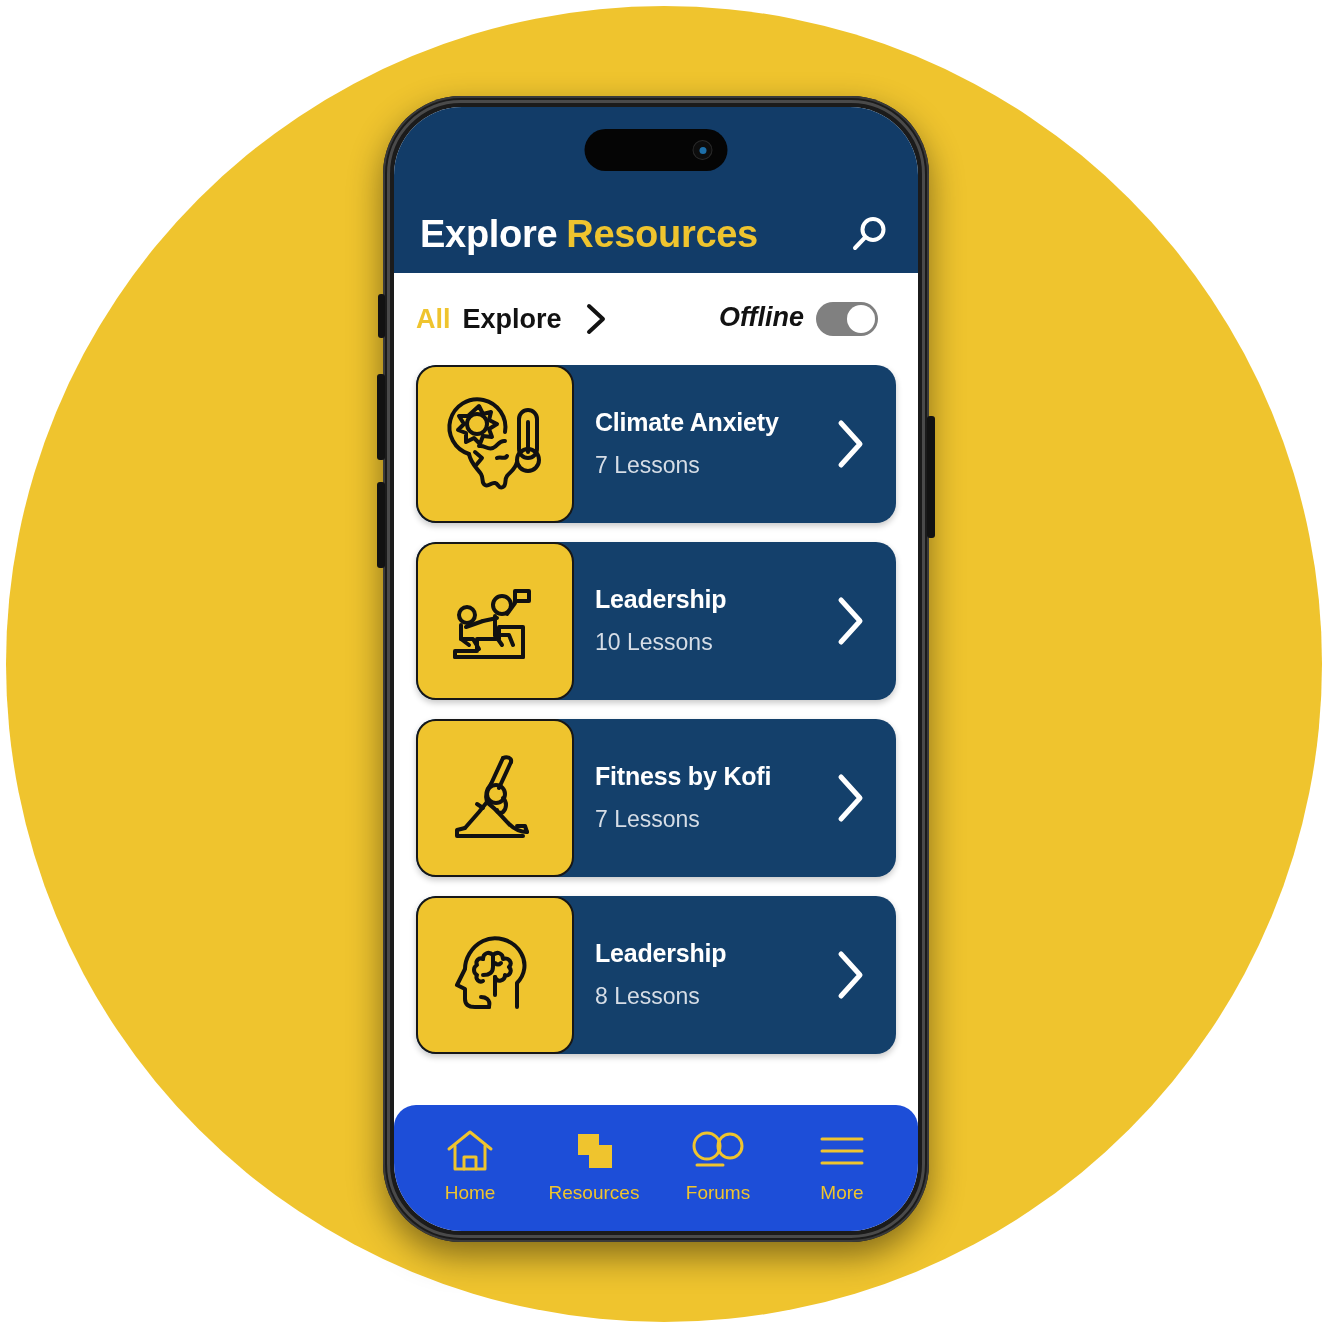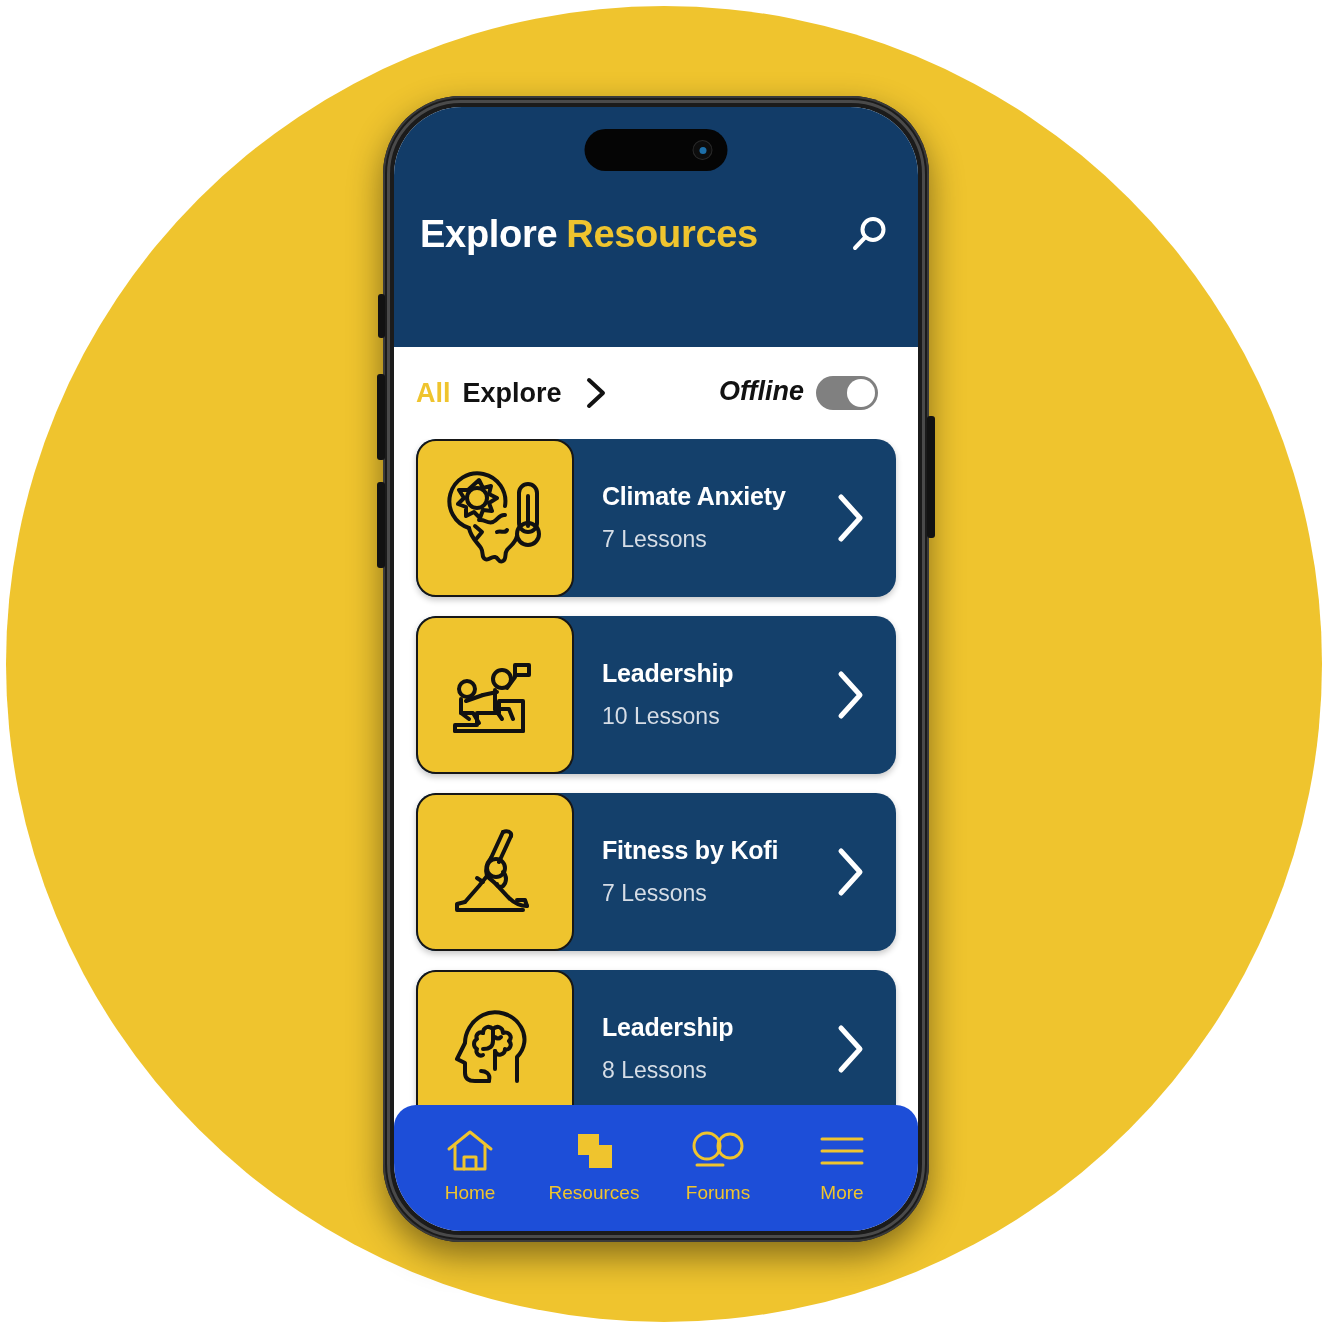--- a/index.html
+++ b/index.html
@@ -79,21 +79,21 @@
   .camera-dot i {
     display: block;
     width: 7px; height: 7px; border-radius: 50%;
     background: #1d6ea8;
   }
 
   
   .app-header {
     background: #123C68;
     padding: 108px 26px 16px 26px;
-    height: 240px;
+    height: 166px;
     display: flex;
     align-items: flex-start;
     justify-content: space-between;
     flex: 0 0 auto;
   }
   .app-title {
     font-size: 38px;
     font-weight: bold;
     letter-spacing: -0.3px;
     line-height: 1;
@@ -175,21 +175,21 @@
     flex: 0 0 158px;
     background: #EFC42E;
     border-radius: 20px;
     display: flex; align-items: center; justify-content: center;
     border: 2px solid #171717;
   }
   .card-body {
     flex: 1 1 auto;
     display: flex;
     align-items: center;
-    padding: 0 20px 0 28px;
+    padding: 0 20px 0 21px;
   }
   .card-text { flex: 1 1 auto; }
   .card-title {
     color: #ffffff;
     font-size: 25px;
     font-weight: bold;
     line-height: 1.25;
     letter-spacing: -0.2px;
   }
   .card-sub {

